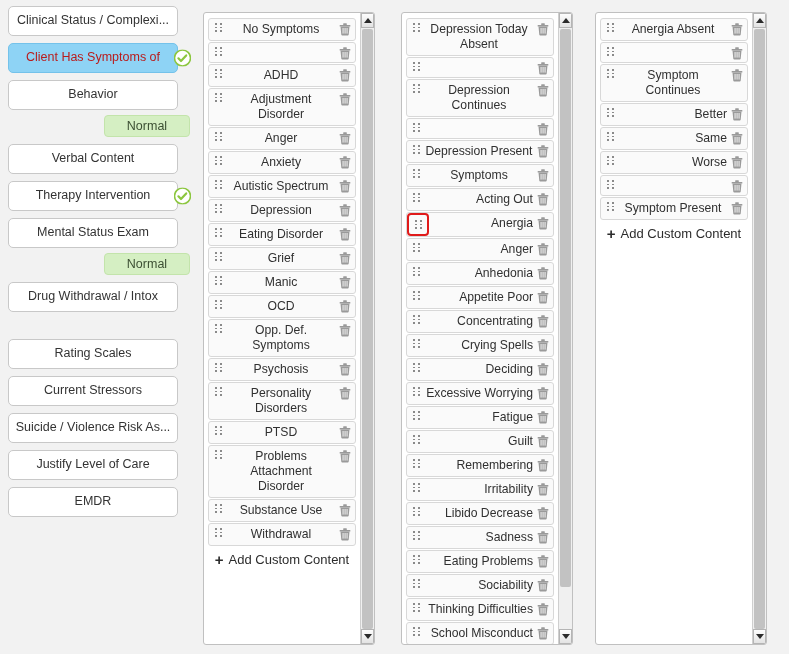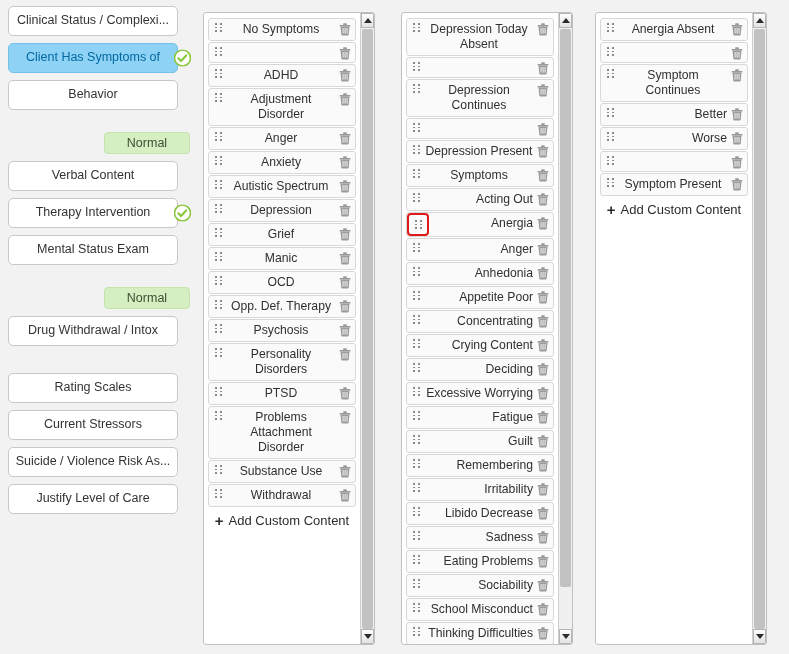--- a/index.html
+++ b/index.html
@@ -43,26 +43,26 @@
     display: flex;
     align-items: center;
     justify-content: center;
     text-align: center;
     padding: 4px 6px;
     cursor: pointer;
   }
   .side-btn.active {
     background: #8ed3f5;
     border-color: #74c2ea;
-    color: #0369a1;
+    color: #b91c1c;
   }
   .side-sub {
     width: 86px;
     margin-left: auto;
-    margin-top: 22px;
+    margin-top: 5px;
     min-height: 22px;
     background: #d5efc3;
     border: 1px solid #c3e4ab;
     border-radius: 4px;
     font-size: 12.5px;
     color: #3c4f33;
     display: flex;
     align-items: center;
     justify-content: center;
   }
@@ -249,20 +249,23 @@
       </div>
       <div class="side-row">
         <div class="side-btn">Current Stressors</div>
       </div>
       <div class="side-row">
         <div class="side-btn">Suicide / Violence Risk As...</div>
       </div>
       <div class="side-row">
         <div class="side-btn">Justify Level of Care</div>
       </div>
+      <div class="side-row">
+        <div class="side-btn">EMDR</div>
+      </div>
     </div>
 
   <div class="col" id="col1">
     <div class="col-inner">
         <div class="item">
           <span class="grip">
             <i></i>
           </span>
           <span class="lbl">No Symptoms</span>
           <span class="trash">
@@ -385,20 +388,36 @@
               <rect x="3.6" y="5" width="0.9" height="5.6" fill="#ffffff"></rect>
               <rect x="5.6" y="5" width="0.9" height="5.6" fill="#ffffff"></rect>
               <rect x="7.6" y="5" width="0.9" height="5.6" fill="#ffffff"></rect>
             </svg>
           </span>
         </div>
         <div class="item">
           <span class="grip">
             <i></i>
           </span>
+          <span class="lbl">Eating Disorder</span>
+          <span class="trash">
+            <svg width="12" height="13" viewBox="0 0 12 13" aria-hidden="true">
+              <path d="M1.5 3.5h9l-.8 8.2a1 1 0 0 1-1 .8H3.3a1 1 0 0 1-1-.8L1.5 3.5z" fill="#9a9a9a"></path>
+              <rect x="0.6" y="2" width="10.8" height="1.5" rx="0.5" fill="#9a9a9a"></rect>
+              <rect x="4.2" y="0.3" width="3.6" height="1.6" rx="0.5" fill="#9a9a9a"></rect>
+              <rect x="3.6" y="5" width="0.9" height="5.6" fill="#ffffff"></rect>
+              <rect x="5.6" y="5" width="0.9" height="5.6" fill="#ffffff"></rect>
+              <rect x="7.6" y="5" width="0.9" height="5.6" fill="#ffffff"></rect>
+            </svg>
+          </span>
+        </div>
+        <div class="item">
+          <span class="grip">
+            <i></i>
+          </span>
           <span class="lbl">Grief</span>
           <span class="trash">
             <svg width="12" height="13" viewBox="0 0 12 13" aria-hidden="true">
               <path d="M1.5 3.5h9l-.8 8.2a1 1 0 0 1-1 .8H3.3a1 1 0 0 1-1-.8L1.5 3.5z" fill="#9a9a9a"></path>
               <rect x="0.6" y="2" width="10.8" height="1.5" rx="0.5" fill="#9a9a9a"></rect>
               <rect x="4.2" y="0.3" width="3.6" height="1.6" rx="0.5" fill="#9a9a9a"></rect>
               <rect x="3.6" y="5" width="0.9" height="5.6" fill="#ffffff"></rect>
               <rect x="5.6" y="5" width="0.9" height="5.6" fill="#ffffff"></rect>
               <rect x="7.6" y="5" width="0.9" height="5.6" fill="#ffffff"></rect>
             </svg>
@@ -433,21 +452,21 @@
               <rect x="3.6" y="5" width="0.9" height="5.6" fill="#ffffff"></rect>
               <rect x="5.6" y="5" width="0.9" height="5.6" fill="#ffffff"></rect>
               <rect x="7.6" y="5" width="0.9" height="5.6" fill="#ffffff"></rect>
             </svg>
           </span>
         </div>
         <div class="item">
           <span class="grip">
             <i></i>
           </span>
-          <span class="lbl">Opp. Def. Therapy</span>
+          <span class="lbl">Opp. Def. Symptoms</span>
           <span class="trash">
             <svg width="12" height="13" viewBox="0 0 12 13" aria-hidden="true">
               <path d="M1.5 3.5h9l-.8 8.2a1 1 0 0 1-1 .8H3.3a1 1 0 0 1-1-.8L1.5 3.5z" fill="#9a9a9a"></path>
               <rect x="0.6" y="2" width="10.8" height="1.5" rx="0.5" fill="#9a9a9a"></rect>
               <rect x="4.2" y="0.3" width="3.6" height="1.6" rx="0.5" fill="#9a9a9a"></rect>
               <rect x="3.6" y="5" width="0.9" height="5.6" fill="#ffffff"></rect>
               <rect x="5.6" y="5" width="0.9" height="5.6" fill="#ffffff"></rect>
               <rect x="7.6" y="5" width="0.9" height="5.6" fill="#ffffff"></rect>
             </svg>
           </span>
@@ -755,21 +774,21 @@
               <rect x="3.6" y="5" width="0.9" height="5.6" fill="#ffffff"></rect>
               <rect x="5.6" y="5" width="0.9" height="5.6" fill="#ffffff"></rect>
               <rect x="7.6" y="5" width="0.9" height="5.6" fill="#ffffff"></rect>
             </svg>
           </span>
         </div>
         <div class="item">
           <span class="grip">
             <i></i>
           </span>
-          <span class="lbl ind1">Crying Content</span>
+          <span class="lbl ind1">Crying Spells</span>
           <span class="trash">
             <svg width="12" height="13" viewBox="0 0 12 13" aria-hidden="true">
               <path d="M1.5 3.5h9l-.8 8.2a1 1 0 0 1-1 .8H3.3a1 1 0 0 1-1-.8L1.5 3.5z" fill="#9a9a9a"></path>
               <rect x="0.6" y="2" width="10.8" height="1.5" rx="0.5" fill="#9a9a9a"></rect>
               <rect x="4.2" y="0.3" width="3.6" height="1.6" rx="0.5" fill="#9a9a9a"></rect>
               <rect x="3.6" y="5" width="0.9" height="5.6" fill="#ffffff"></rect>
               <rect x="5.6" y="5" width="0.9" height="5.6" fill="#ffffff"></rect>
               <rect x="7.6" y="5" width="0.9" height="5.6" fill="#ffffff"></rect>
             </svg>
           </span>
@@ -931,37 +950,37 @@
               <rect x="3.6" y="5" width="0.9" height="5.6" fill="#ffffff"></rect>
               <rect x="5.6" y="5" width="0.9" height="5.6" fill="#ffffff"></rect>
               <rect x="7.6" y="5" width="0.9" height="5.6" fill="#ffffff"></rect>
             </svg>
           </span>
         </div>
         <div class="item">
           <span class="grip">
             <i></i>
           </span>
+          <span class="lbl ind1">Thinking Difficulties</span>
+          <span class="trash">
+            <svg width="12" height="13" viewBox="0 0 12 13" aria-hidden="true">
+              <path d="M1.5 3.5h9l-.8 8.2a1 1 0 0 1-1 .8H3.3a1 1 0 0 1-1-.8L1.5 3.5z" fill="#9a9a9a"></path>
+              <rect x="0.6" y="2" width="10.8" height="1.5" rx="0.5" fill="#9a9a9a"></rect>
+              <rect x="4.2" y="0.3" width="3.6" height="1.6" rx="0.5" fill="#9a9a9a"></rect>
+              <rect x="3.6" y="5" width="0.9" height="5.6" fill="#ffffff"></rect>
+              <rect x="5.6" y="5" width="0.9" height="5.6" fill="#ffffff"></rect>
+              <rect x="7.6" y="5" width="0.9" height="5.6" fill="#ffffff"></rect>
+            </svg>
+          </span>
+        </div>
+        <div class="item">
+          <span class="grip">
+            <i></i>
+          </span>
           <span class="lbl ind1">School Misconduct</span>
-          <span class="trash">
-            <svg width="12" height="13" viewBox="0 0 12 13" aria-hidden="true">
-              <path d="M1.5 3.5h9l-.8 8.2a1 1 0 0 1-1 .8H3.3a1 1 0 0 1-1-.8L1.5 3.5z" fill="#9a9a9a"></path>
-              <rect x="0.6" y="2" width="10.8" height="1.5" rx="0.5" fill="#9a9a9a"></rect>
-              <rect x="4.2" y="0.3" width="3.6" height="1.6" rx="0.5" fill="#9a9a9a"></rect>
-              <rect x="3.6" y="5" width="0.9" height="5.6" fill="#ffffff"></rect>
-              <rect x="5.6" y="5" width="0.9" height="5.6" fill="#ffffff"></rect>
-              <rect x="7.6" y="5" width="0.9" height="5.6" fill="#ffffff"></rect>
-            </svg>
-          </span>
-        </div>
-        <div class="item">
-          <span class="grip">
-            <i></i>
-          </span>
-          <span class="lbl ind1">Thinking Difficulties</span>
           <span class="trash">
             <svg width="12" height="13" viewBox="0 0 12 13" aria-hidden="true">
               <path d="M1.5 3.5h9l-.8 8.2a1 1 0 0 1-1 .8H3.3a1 1 0 0 1-1-.8L1.5 3.5z" fill="#9a9a9a"></path>
               <rect x="0.6" y="2" width="10.8" height="1.5" rx="0.5" fill="#9a9a9a"></rect>
               <rect x="4.2" y="0.3" width="3.6" height="1.6" rx="0.5" fill="#9a9a9a"></rect>
               <rect x="3.6" y="5" width="0.9" height="5.6" fill="#ffffff"></rect>
               <rect x="5.6" y="5" width="0.9" height="5.6" fill="#ffffff"></rect>
               <rect x="7.6" y="5" width="0.9" height="5.6" fill="#ffffff"></rect>
             </svg>
           </span>
@@ -1026,20 +1045,36 @@
               <rect x="5.6" y="5" width="0.9" height="5.6" fill="#ffffff"></rect>
               <rect x="7.6" y="5" width="0.9" height="5.6" fill="#ffffff"></rect>
             </svg>
           </span>
         </div>
         <div class="item">
           <span class="grip">
             <i></i>
           </span>
           <span class="lbl ind1">Better</span>
+          <span class="trash">
+            <svg width="12" height="13" viewBox="0 0 12 13" aria-hidden="true">
+              <path d="M1.5 3.5h9l-.8 8.2a1 1 0 0 1-1 .8H3.3a1 1 0 0 1-1-.8L1.5 3.5z" fill="#9a9a9a"></path>
+              <rect x="0.6" y="2" width="10.8" height="1.5" rx="0.5" fill="#9a9a9a"></rect>
+              <rect x="4.2" y="0.3" width="3.6" height="1.6" rx="0.5" fill="#9a9a9a"></rect>
+              <rect x="3.6" y="5" width="0.9" height="5.6" fill="#ffffff"></rect>
+              <rect x="5.6" y="5" width="0.9" height="5.6" fill="#ffffff"></rect>
+              <rect x="7.6" y="5" width="0.9" height="5.6" fill="#ffffff"></rect>
+            </svg>
+          </span>
+        </div>
+        <div class="item">
+          <span class="grip">
+            <i></i>
+          </span>
+          <span class="lbl ind1">Same</span>
           <span class="trash">
             <svg width="12" height="13" viewBox="0 0 12 13" aria-hidden="true">
               <path d="M1.5 3.5h9l-.8 8.2a1 1 0 0 1-1 .8H3.3a1 1 0 0 1-1-.8L1.5 3.5z" fill="#9a9a9a"></path>
               <rect x="0.6" y="2" width="10.8" height="1.5" rx="0.5" fill="#9a9a9a"></rect>
               <rect x="4.2" y="0.3" width="3.6" height="1.6" rx="0.5" fill="#9a9a9a"></rect>
               <rect x="3.6" y="5" width="0.9" height="5.6" fill="#ffffff"></rect>
               <rect x="5.6" y="5" width="0.9" height="5.6" fill="#ffffff"></rect>
               <rect x="7.6" y="5" width="0.9" height="5.6" fill="#ffffff"></rect>
             </svg>
           </span>

